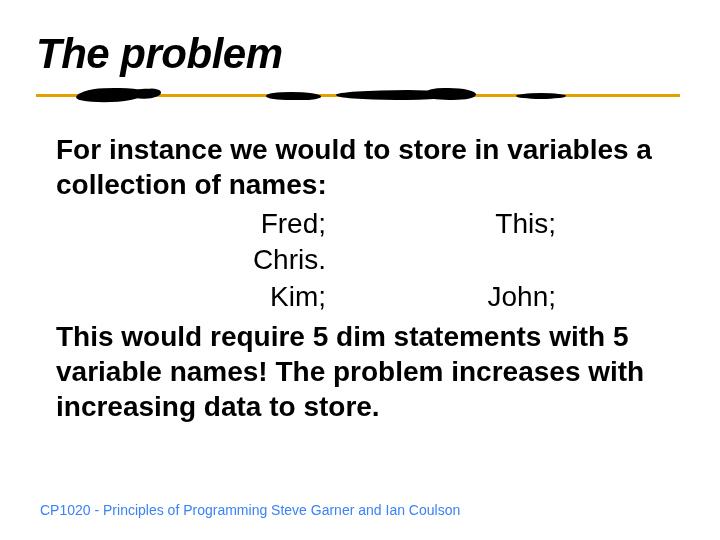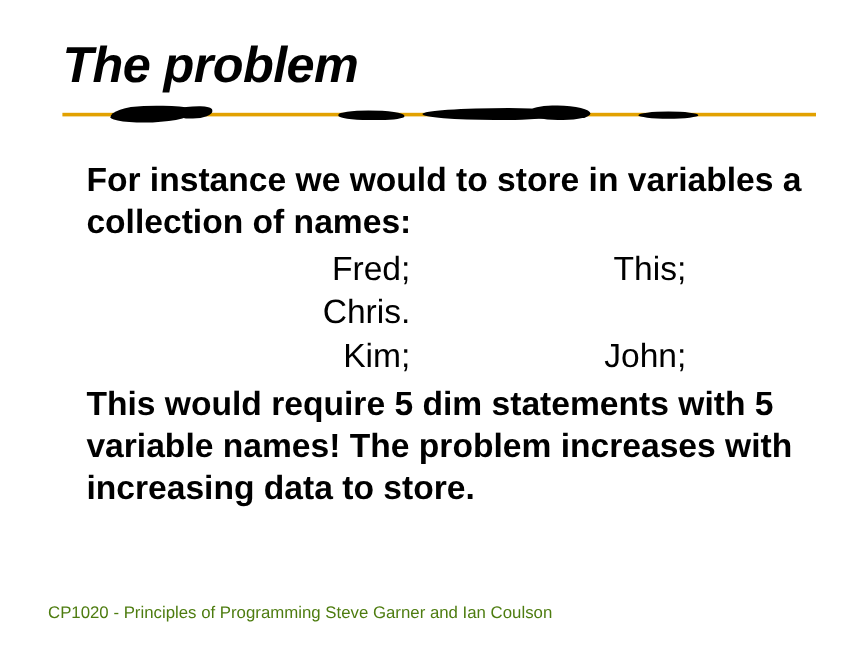--- a/index.html
+++ b/index.html
@@ -1,34 +1,34 @@
 <!DOCTYPE html>
 <html><head>
 <meta charset="utf-8">
 <style>
   * { margin: 0; padding: 0; box-sizing: border-box; }
   html, body { width: 720px; height: 540px; background: #fff; font-family: Arial, Helvetica, sans-serif; color: #000; }
-  .slide { width: 720px; height: 540px; position: relative; padding: 30px 40px 0 52px; }
+  .slide { width: 720px; height: 540px; position: relative; padding: 30px 40px 0 36px; }
   .title { font-size: 42px; font-weight: bold; font-style: italic; margin-bottom: 6px; letter-spacing: -0.5px; }
   .rule-wrap { position: relative; height: 30px; margin-bottom: 18px; }
   .rule-line { position: absolute; top: 10px; left: 0; right: 0; height: 3px; background: #e2a100; }
   .blotch { position: absolute; background: #000; top: 4px; }
   .b1 { left: 40px; width: 70px; height: 14px; border-radius: 40% 60% 50% 50% / 60% 40% 60% 40%; transform: rotate(-2deg); }
   .b1::after { content:""; position:absolute; left:55px; top:2px; width:30px; height:10px; background:#000; border-radius:50% 40% 60% 50%; }
   .b2 { left: 230px; width: 55px; height: 8px; top: 8px; border-radius: 50% 60% 40% 50%; }
   .b3 { left: 300px; width: 120px; height: 10px; top: 6px; border-radius: 60% 40% 50% 50% / 50% 60% 40% 50%; }
   .b3::after { content:""; position:absolute; left:90px; top:-2px; width:50px; height:12px; background:#000; border-radius:40% 60% 50% 50%; }
   .b4 { left: 480px; width: 50px; height: 6px; top: 9px; border-radius: 50%; }
   .content { padding: 0 10px 0 20px; }
   .intro { font-size: 28px; font-weight: bold; line-height: 1.25; margin-bottom: 4px; }
   .names { padding-left: 40px; margin-bottom: 4px; }
   .name-row { display: flex; }
   .name-cell { font-size: 28px; font-weight: normal; line-height: 1.3; width: 230px; text-align: right; }
   .outro { font-size: 28px; font-weight: bold; line-height: 1.25; }
-  .footer { position: absolute; left: 40px; bottom: 22px; font-size: 14px; color: #4d7c0f; }
+  .footer { position: absolute; left: 40px; bottom: 22px; font-size: 14px; color: #3b82f6; }
 </style>
 </head>
 <body>
 
 <div class="slide">
 
   <div class="title">The problem</div>
 
   <div class="rule-wrap">
     <div class="rule-line"></div>

